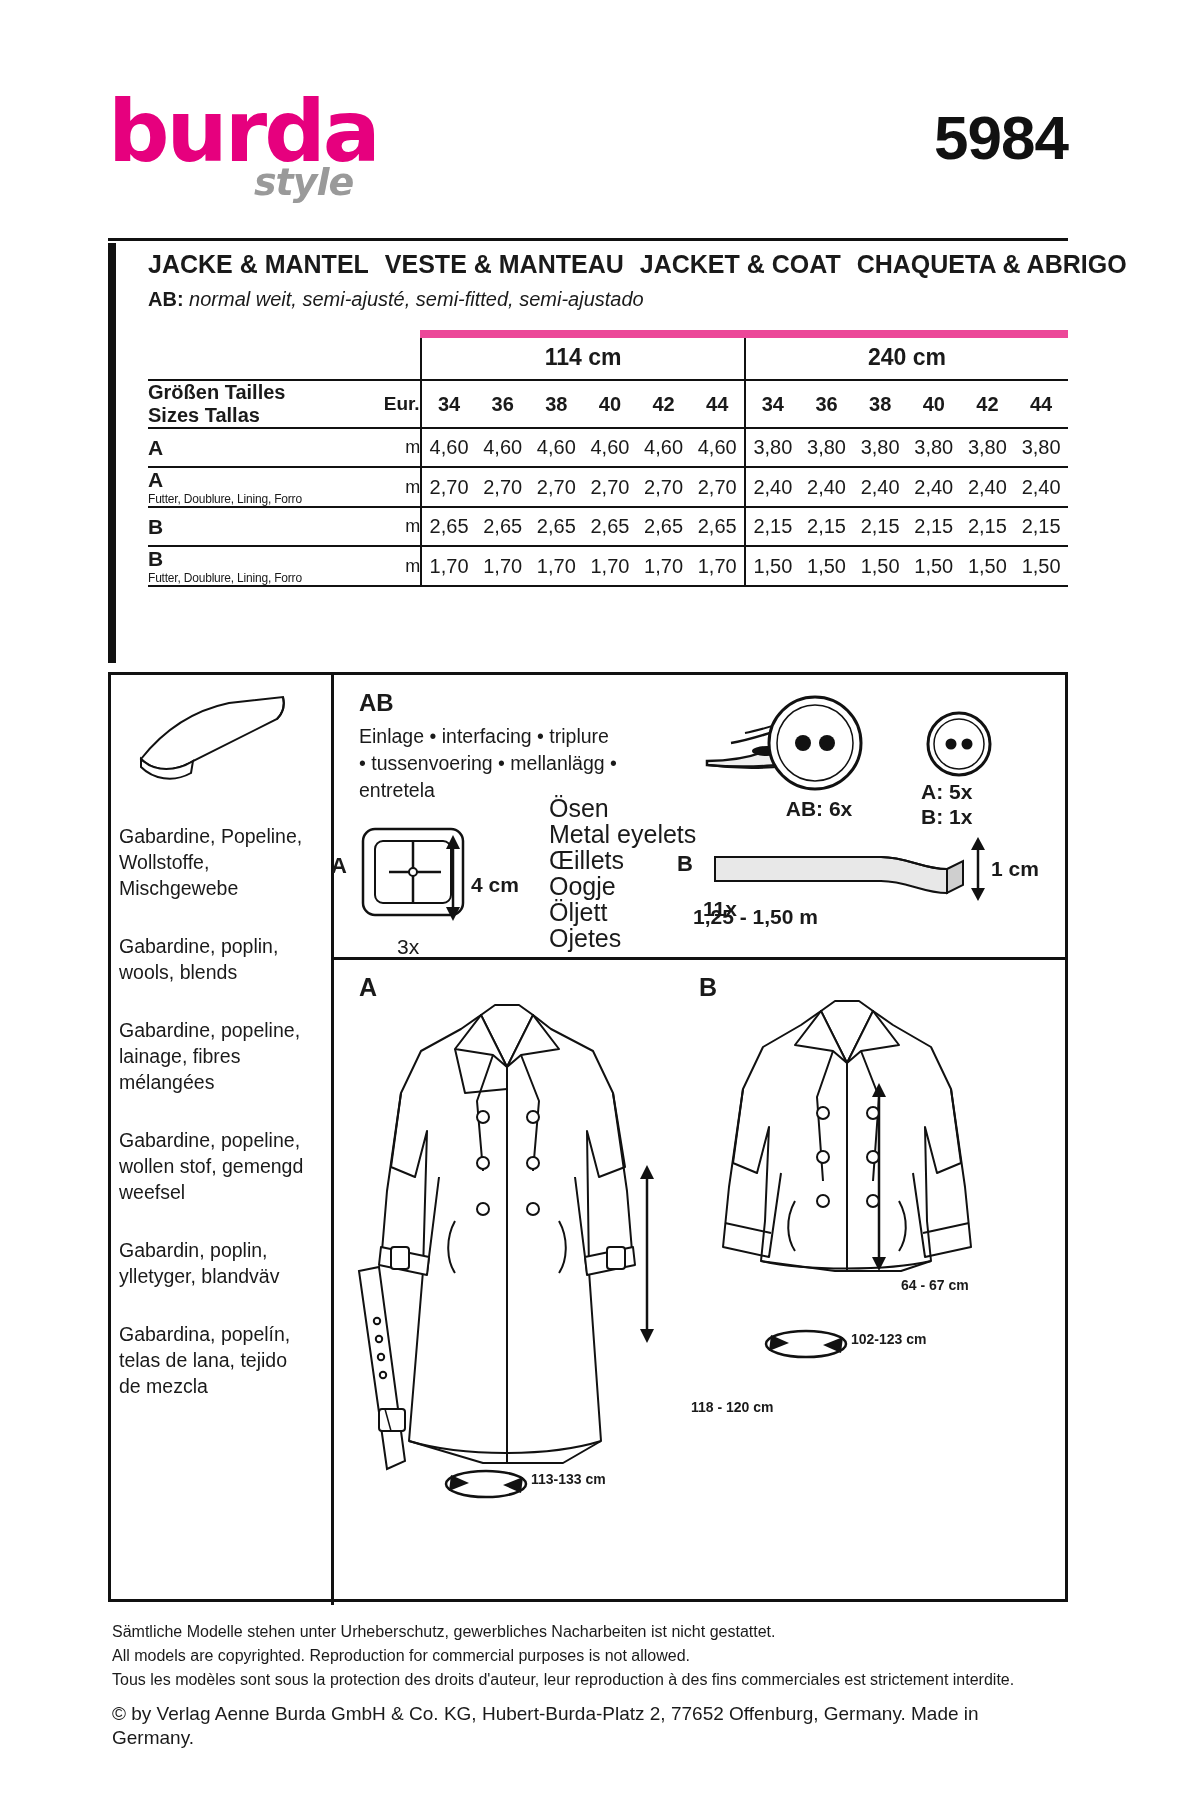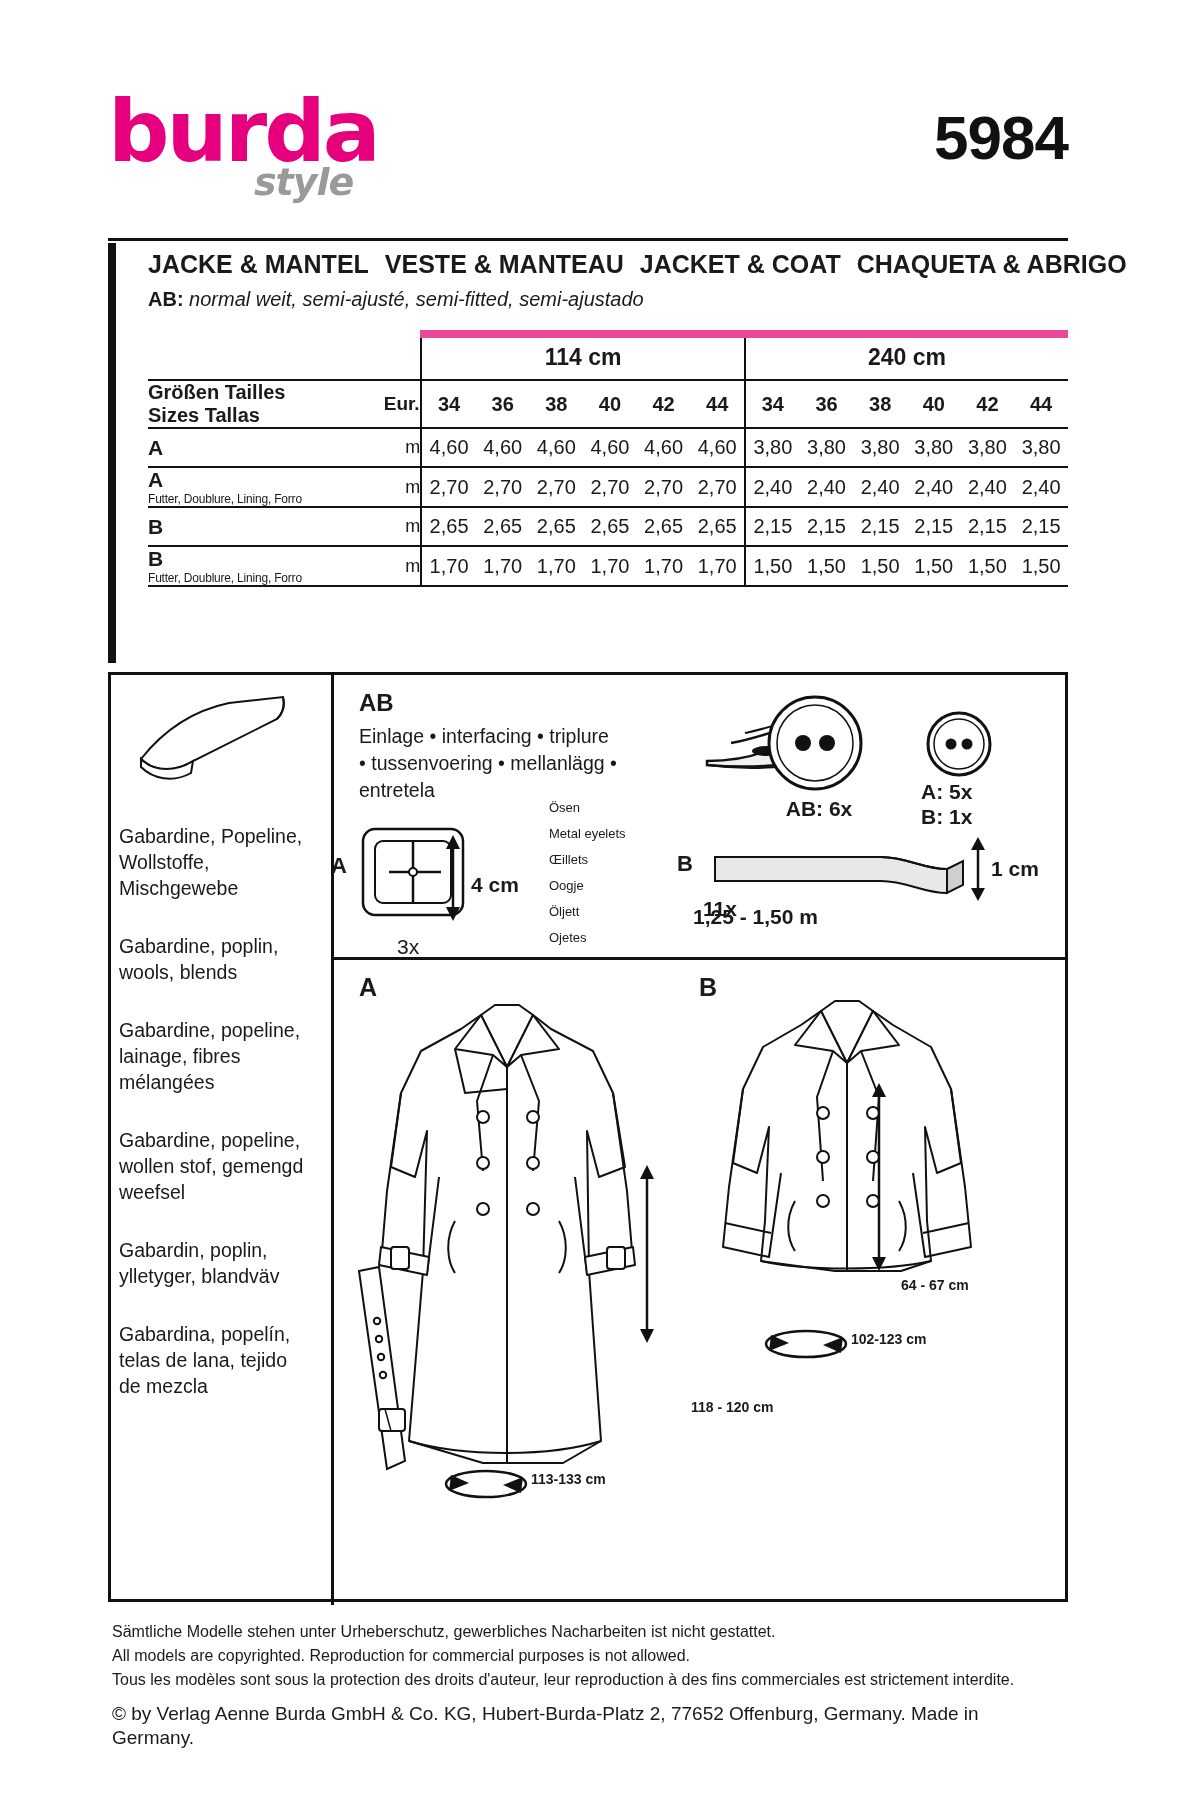--- a/index.html
+++ b/index.html
@@ -257,21 +257,21 @@
     position: absolute;
     left: 360px;
     top: 198px;
     font-weight: bold;
     font-size: 21px;
   }
   .eyelets-text {
     position: absolute;
     left: 438px;
     top: 120px;
-    font-size: 13px;
+    font-size: 25px;
     line-height: 26px;
   }
   .eyelets-11x {
     position: absolute;
     left: 592px;
     top: 222px;
     font-weight: bold;
     font-size: 21px;
   }
   .btn-big-label {

